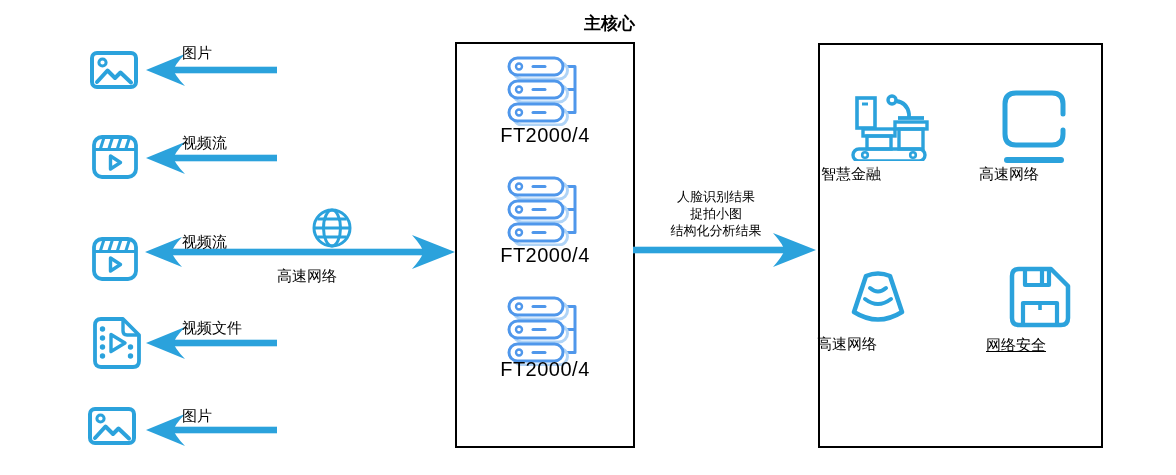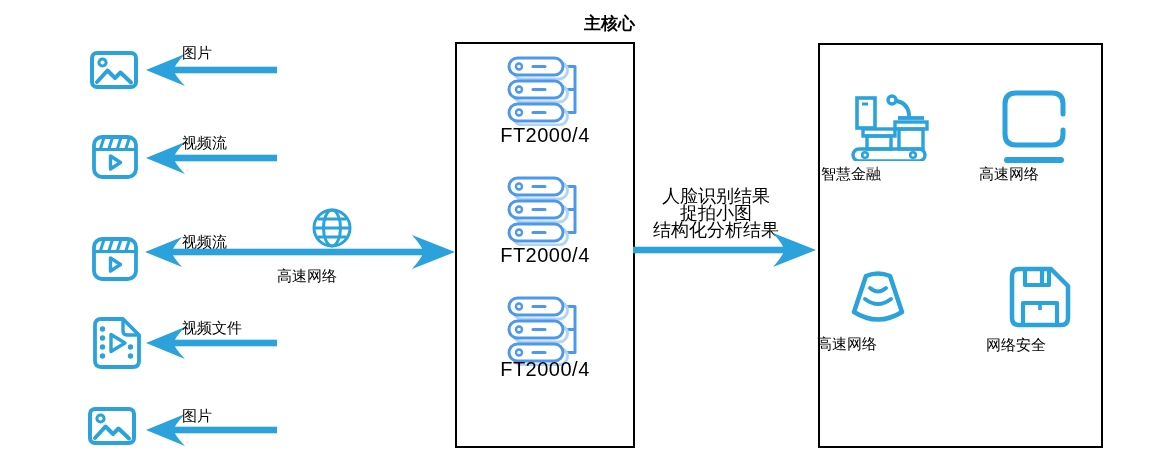--- a/index.html
+++ b/index.html
@@ -11,21 +11,21 @@
   html,body{margin:0;padding:0;background:#ffffff;}
   #stage{
     position:relative;width:1176px;height:475px;background:#fff;overflow:hidden;
     font-family:"Liberation Sans","DejaVu Sans",sans-serif;color:var(--ink);
   }
   .abs{position:absolute;}
   .lbl{font-size:15px;line-height:17px;text-align:left;color:var(--ink);white-space:nowrap;}
   .box-title{font-size:17px;font-weight:bold;text-align:right;white-space:nowrap;}
   .outline-box{border:2px solid #000;background:#fff;box-sizing:border-box;}
   .ft-label{font-size:20px;text-align:center;letter-spacing:.5px;}
-  .out-text{font-size:18px;line-height:17px;text-align:center;}
+  .out-text{font-size:13px;line-height:17px;text-align:center;}
   svg.primary{color:var(--primary);display:block;}
   svg .srv{stroke:var(--server);}
   svg .srv-l{stroke:var(--server-light);}
 </style>
 </head>
 <body>
 
 <div id="stage">
 
   <svg class="abs primary" style="left:90px;top:51px;" width="48" height="38" viewBox="0 0 48 38">
@@ -201,15 +201,15 @@
   </svg>
   <div class="abs lbl" style="left:817px;top:335px;width:120px;">高速网络</div>
 
   <svg class="abs primary" style="left:1009px;top:266px;" width="62" height="62" viewBox="0 0 62 62">
     <path d="M10 3 H42 L59 20 V52 Q59 59 52 59 H10 Q3 59 3 52 V10 Q3 3 10 3 Z" fill="none" stroke="currentColor" stroke-width="4.5" stroke-linejoin="round"></path>
     <path d="M16 4 V19 H40 V4" fill="none" stroke="currentColor" stroke-width="4.2" stroke-linejoin="round"></path>
     <line x1="33" y1="4" x2="33" y2="19" stroke="currentColor" stroke-width="4.2"></line>
     <path d="M14 58 V37 H48 V58" fill="none" stroke="currentColor" stroke-width="4.2" stroke-linejoin="round"></path>
     <line x1="31" y1="37" x2="31" y2="44" stroke="currentColor" stroke-width="3.6"></line>
   </svg>
-  <div class="abs lbl" style="left:986px;top:336px;width:120px;">网络安全</div>
+  <div class="abs lbl" style="left:986px;top:336px;width:120px;text-decoration:underline;">网络安全</div>
 
 </div>
 
 </body></html>

